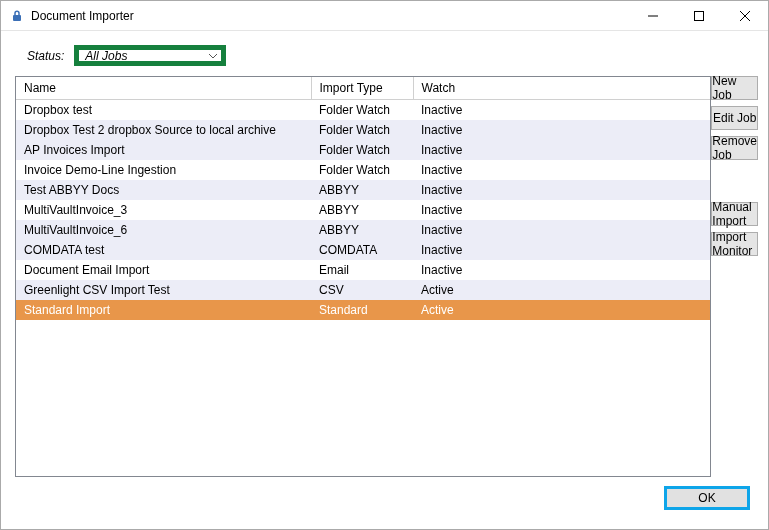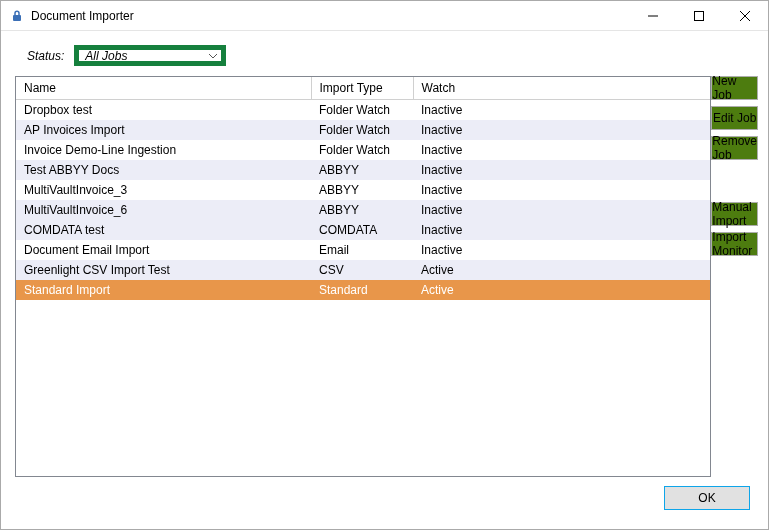--- a/index.html
+++ b/index.html
@@ -20,23 +20,23 @@
   .main-row { flex:1 1 auto; display:flex; min-height:0; }
   .table-wrap { flex:1 1 auto; border:1px solid #828790; background:#fff; display:flex; flex-direction:column; overflow:hidden; }
   table { border-collapse:collapse; width:100%; table-layout:fixed; }
   thead th { text-align:left; font-weight:400; font-size:12px; background:#fff; border-right:1px solid #d0d0d0; border-bottom:1px solid #d0d0d0; padding:3px 8px; height:22px; }
   thead th:last-child { border-right:none; }
   tbody td { font-size:12px; padding:3px 8px; height:16px; white-space:nowrap; overflow:hidden; text-overflow:ellipsis; }
   tbody tr.alt { background:#ecedf7; }
   tbody tr.selected { background:#e8964a; color:#fff; }
   .side { width:134px; display:flex; flex-direction:column; gap:6px; }
   .side-gap { height:30px; }
-  .btn { height:24px; border:1px solid #adadad; background:#4d7c0f; font-size:12px; display:flex; align-items:center; justify-content:center; cursor:default; }
+  .btn { height:24px; border:1px solid #adadad; background:#e5e5e5; font-size:12px; display:flex; align-items:center; justify-content:center; cursor:default; }
   .footer { height:42px; display:flex; align-items:center; justify-content:flex-end; padding:0 8px; }
-  .ok-btn { width:86px; height:24px; border:1px solid #0ea5e9; background:#e1e1e1; font-size:12px; display:flex; align-items:center; justify-content:center; }
+  .ok-btn { width:86px; height:24px; border:3px solid #0ea5e9; background:#e1e1e1; font-size:12px; display:flex; align-items:center; justify-content:center; }
   col.c-name { width:295px; }
   col.c-type { width:102px; }
   col.c-status { width:auto; }
 </style>
 </head>
 <body>
 
 <div class="window">
   <div class="titlebar">
     <span class="icon">
@@ -95,20 +95,25 @@
               <th>Watch</th>
             </tr>
           </thead>
           <tbody id="job-rows">
               <tr>
                 <td>Dropbox test</td>
                 <td>Folder Watch</td>
                 <td>Inactive</td>
               </tr>
               <tr class="alt">
+                <td>Dropbox Test 2 dropbox Source to local archive</td>
+                <td>Folder Watch</td>
+                <td>Inactive</td>
+              </tr>
+              <tr class="alt">
                 <td>AP Invoices Import</td>
                 <td>Folder Watch</td>
                 <td>Inactive</td>
               </tr>
               <tr>
                 <td>Invoice Demo-Line Ingestion</td>
                 <td>Folder Watch</td>
                 <td>Inactive</td>
               </tr>
               <tr class="alt">

